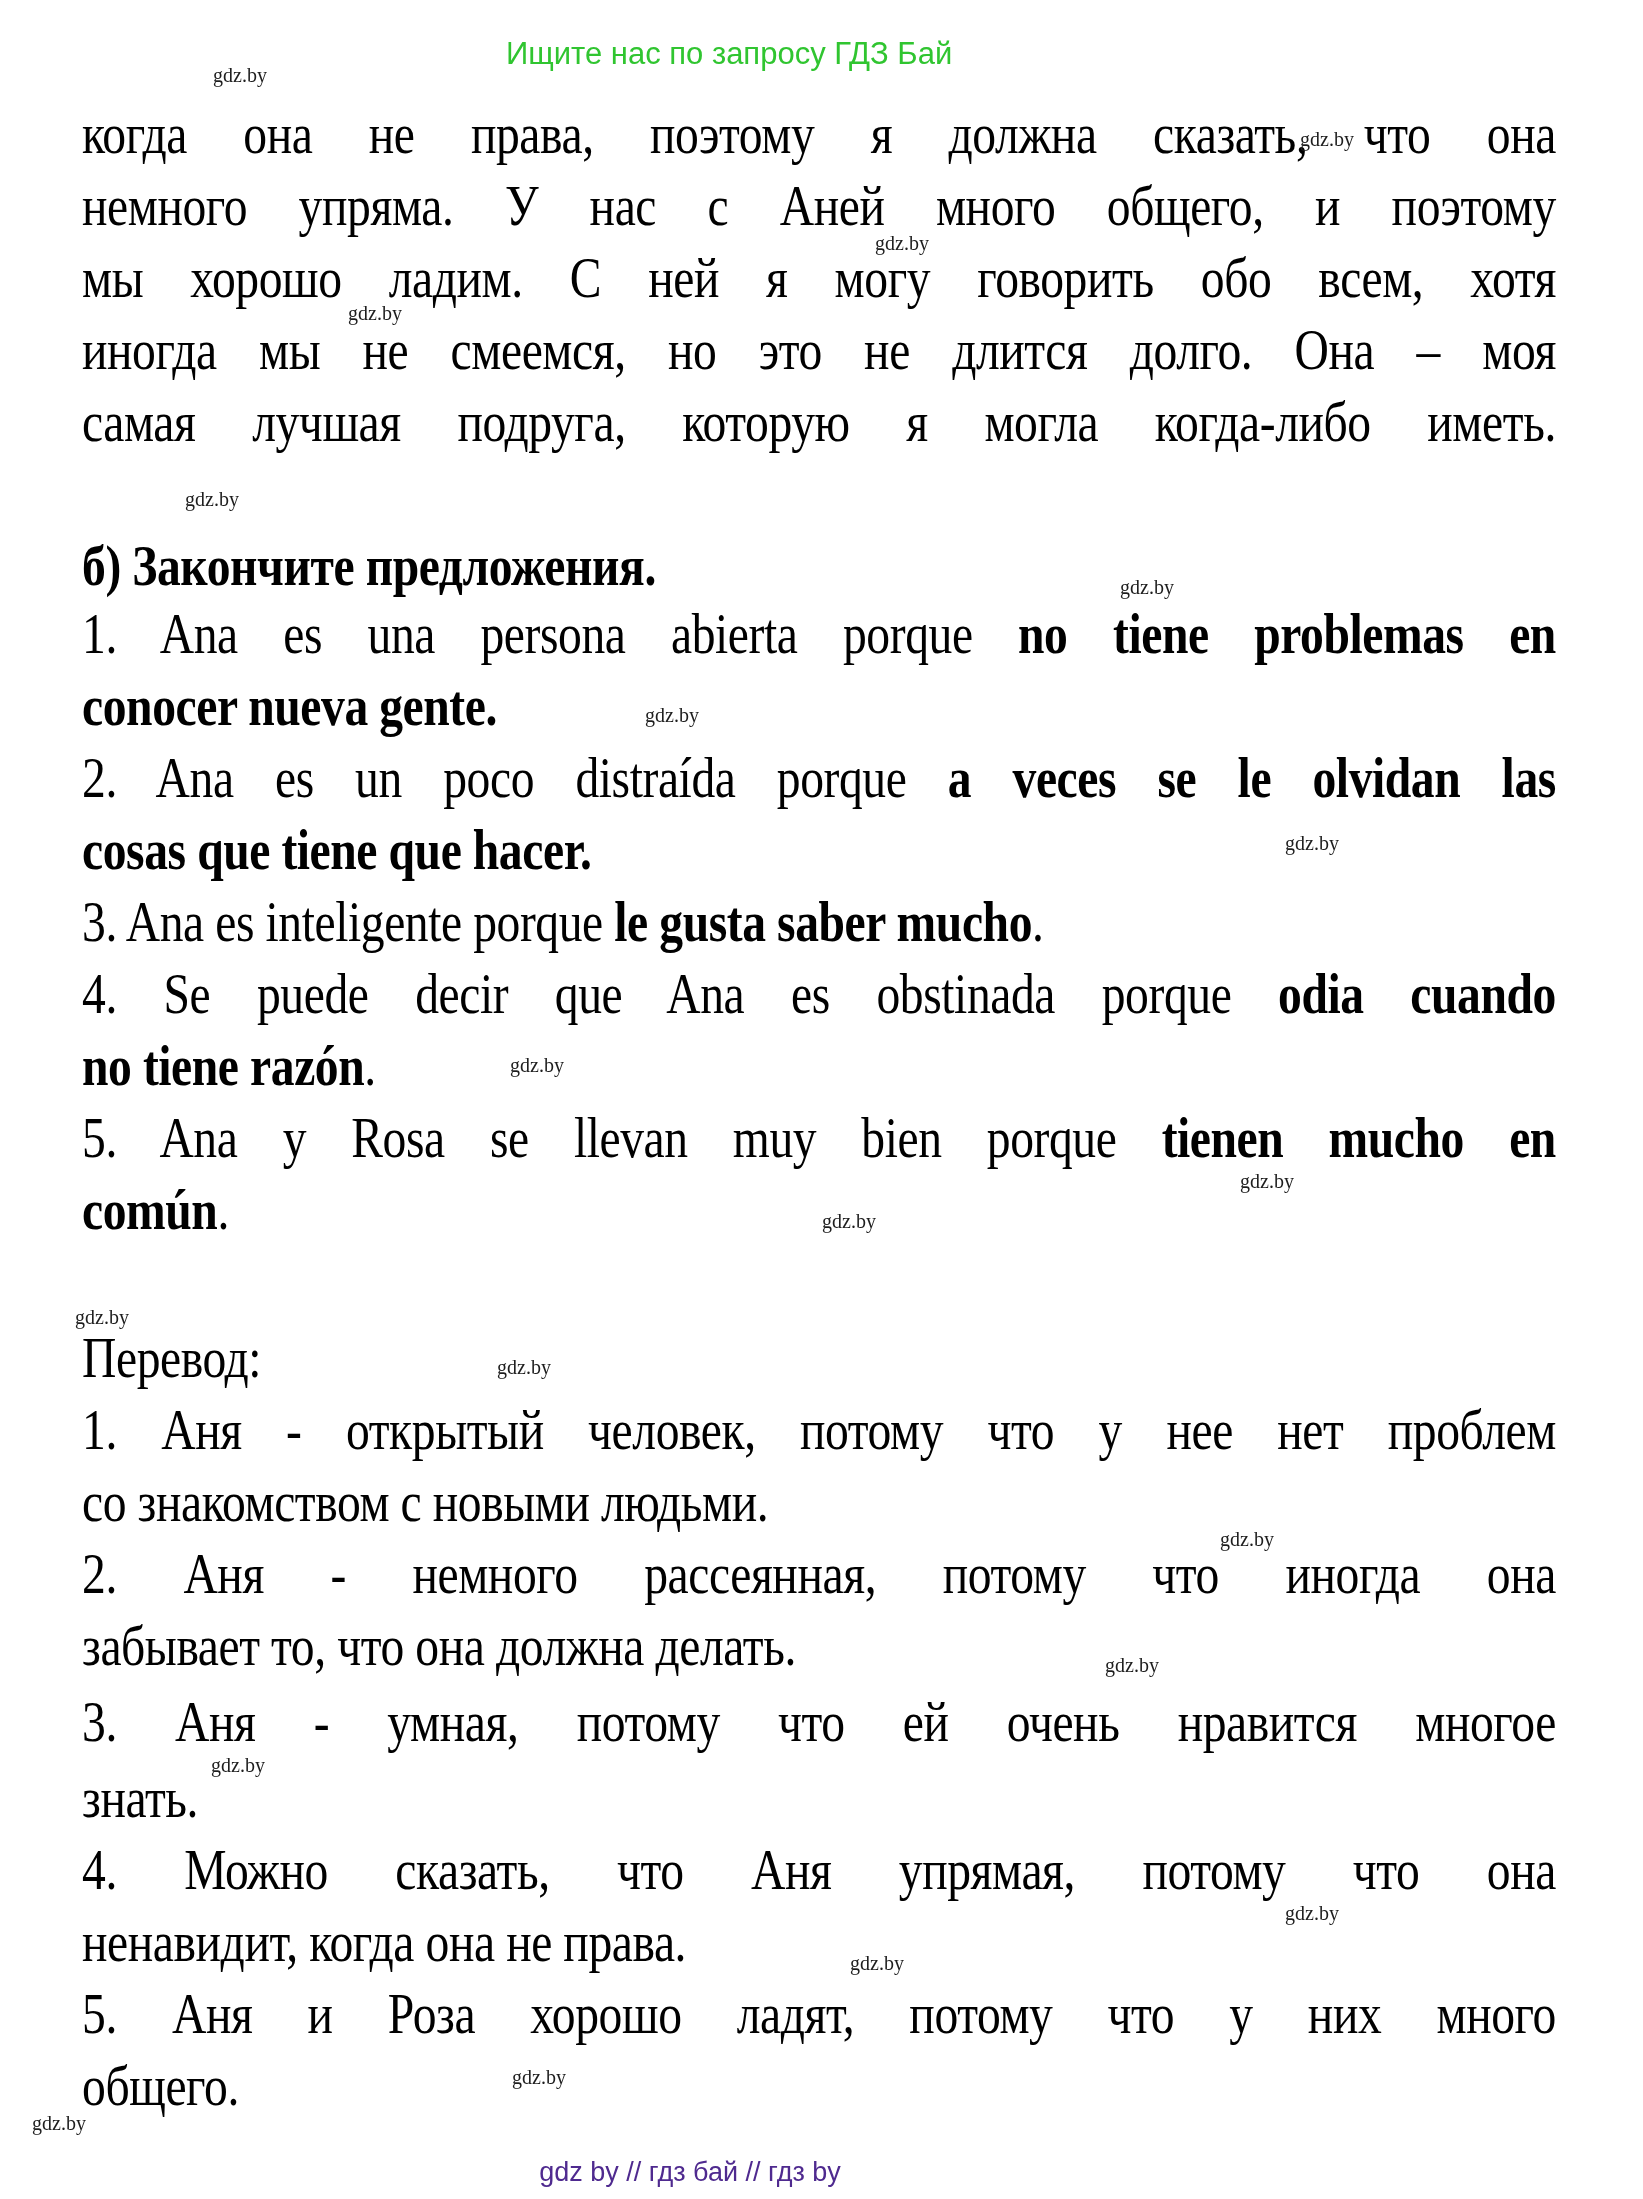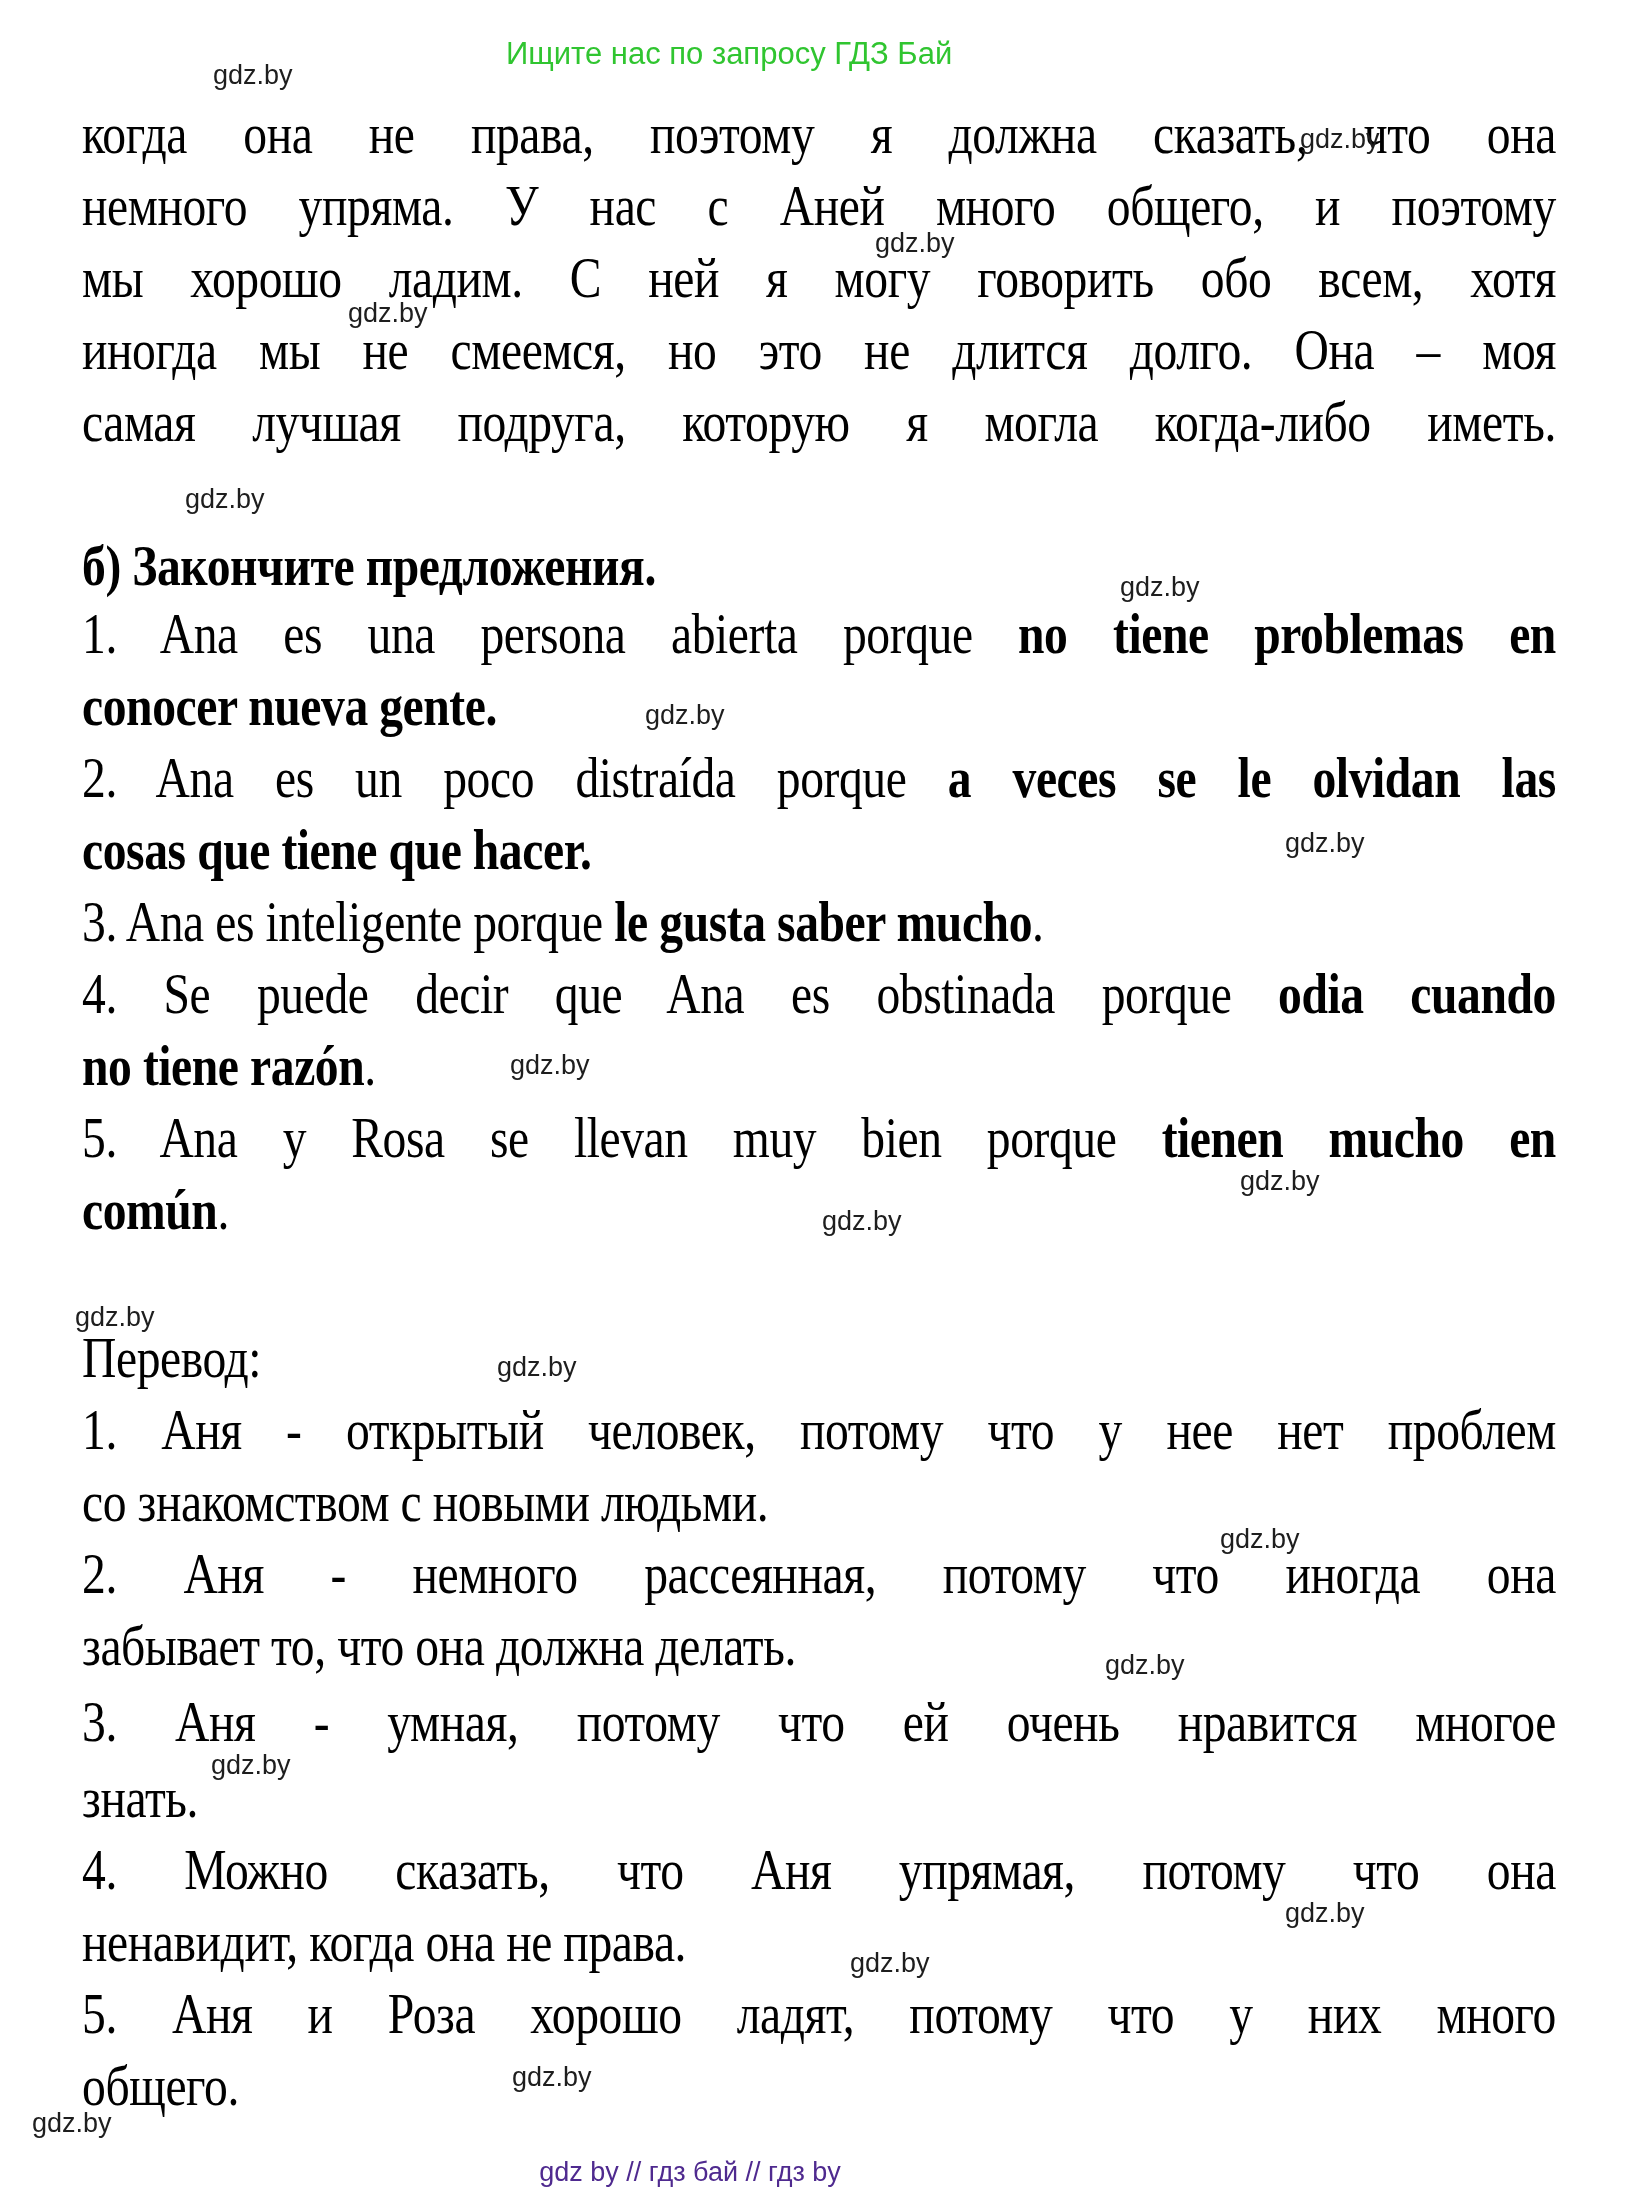--- a/index.html
+++ b/index.html
@@ -32,22 +32,22 @@
     transform:scaleX(0.85);
     transform-origin:0 0;
   }
   .line.just{
     text-align:justify;
     text-align-last:justify;
   }
   .line b{font-weight:700;}
   .wm{
     position:absolute;
-    font-family:Liberation Sans, sans-serif;
-    font-size:27px;line-height:30px;color:#1e1e1e;
+    font-family:Liberation Serif, serif;
+    font-size:20px;line-height:30px;color:#1e1e1e;
     white-space:nowrap;
   }
 </style>
 </head>
 <body>
 
 <div id="page">
   <div id="site-header" style="color: rgb(48, 197, 48);">Ищите нас по запросу ГДЗ Бай</div>
 
   <div id="text-layer">

